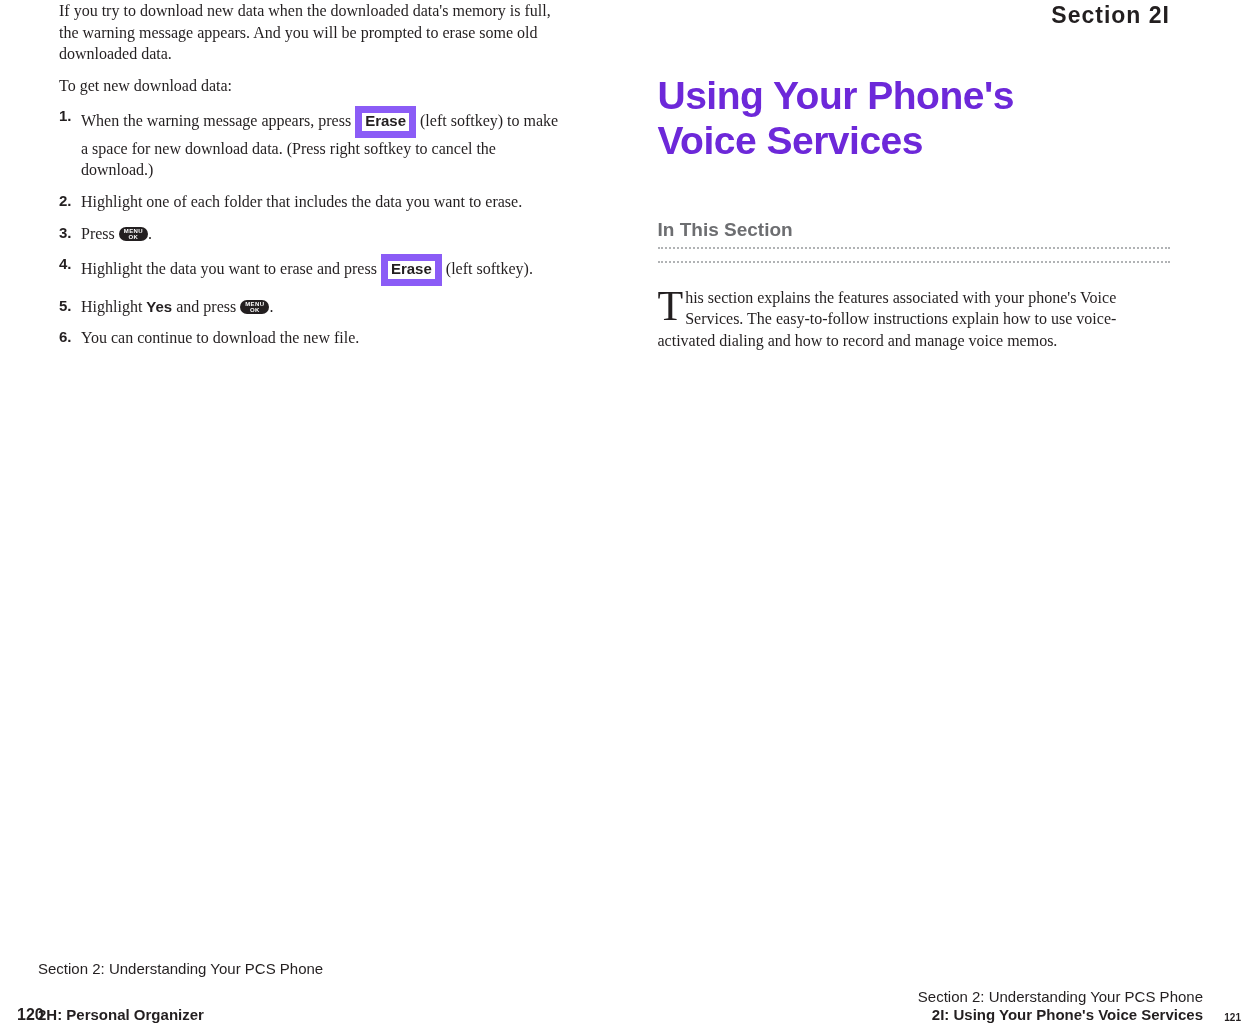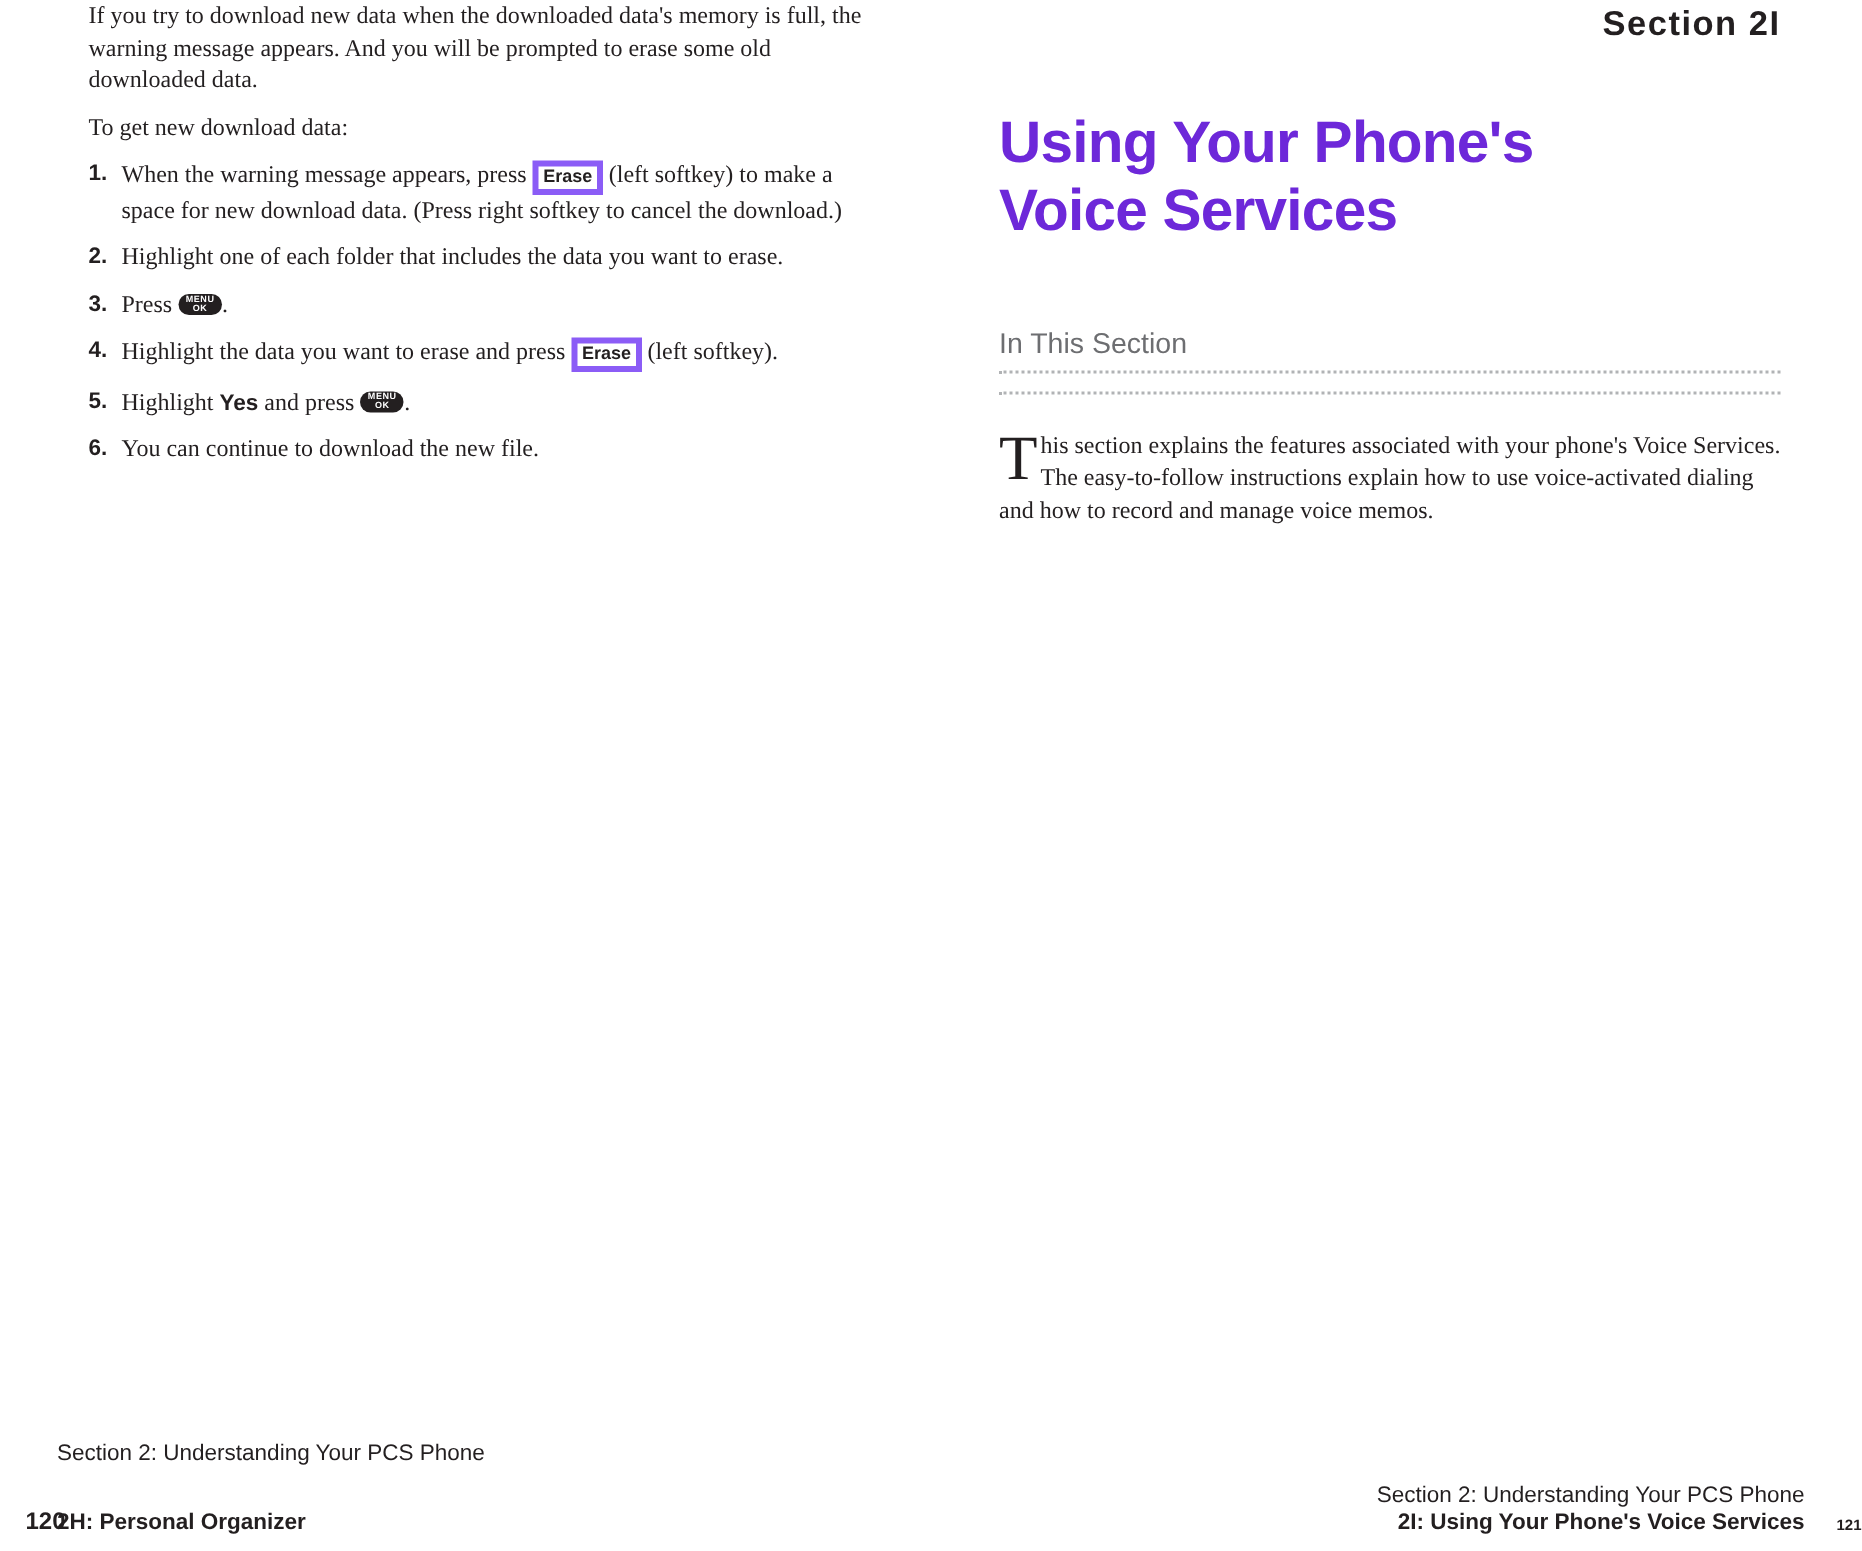--- a/index.html
+++ b/index.html
@@ -13,21 +13,21 @@
       display: flex;
     }
     .page {
       flex: 1;
       padding: 0 30px;
       position: relative;
       display: flex;
       flex-direction: column;
     }
     .page-left { padding-left: 55px; padding-right: 50px; }
-    .page-right { padding-left: 40px; padding-right: 54px; }
+    .page-right { padding-left: 40px; padding-right: 71px; }
     .heading-small {
       font-family: Arial, Helvetica, sans-serif;
       font-weight: bold;
       font-stretch: condensed;
       font-size: 17px;
       letter-spacing: -0.3px;
       margin-bottom: 10px;
       margin-left: -8px;
     }
     .body-para {
@@ -46,24 +46,24 @@
     }
     .ol .num {
       position: absolute;
       left: 0;
       top: 0;
       font-family: Arial, Helvetica, sans-serif;
       font-weight: bold;
       font-size: 15px;
     }
     .softkey-box {
-      border: 4px solid #8b5cf6;
-      font-family: Arial, Helvetica, sans-serif;
-      font-weight: bold;
-      font-size: 12px;
+      border: 7px solid #8b5cf6;
+      font-family: Arial, Helvetica, sans-serif;
+      font-weight: bold;
+      font-size: 15px;
       padding: 0 3px 1px 3px;
       display: inline-block;
       line-height: 1.1;
       vertical-align: baseline;
     }
     .menu-ok {
       display: inline-block;
       background: #231f20;
       color: #fff;
       border-radius: 9px;
@@ -127,21 +127,21 @@
       font-weight: bold;
       font-stretch: condensed;
       color: #6d28d9;
       font-size: 39px;
       line-height: 1.15;
       letter-spacing: -0.5px;
       margin-bottom: 55px;
     }
     .in-this-section {
       font-family: Arial, Helvetica, sans-serif;
-      font-weight: normal;
+      font-weight: bold;
       font-stretch: condensed;
       font-size: 19px;
       color: #6d6e71;
       margin-bottom: 4px;
     }
     .dotted {
       border: none;
       border-top: 2px dotted #b1b3b5;
       margin: 2px 0 10px 0;
     }

